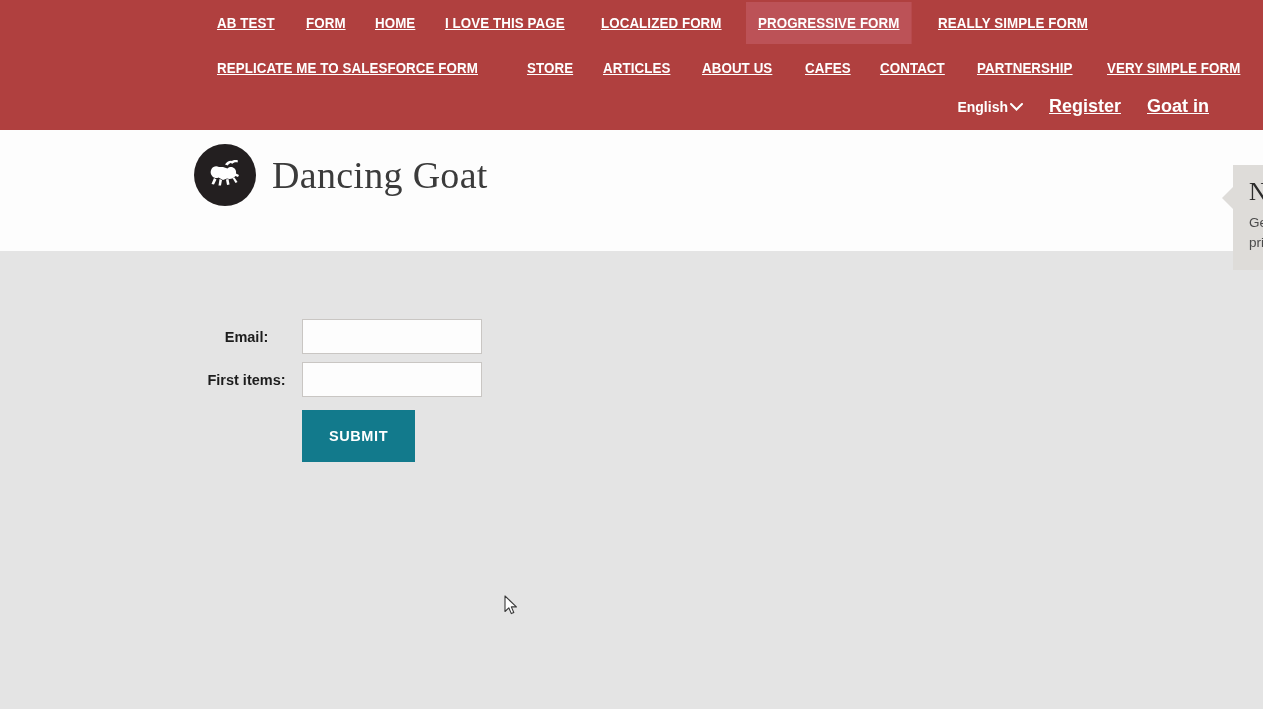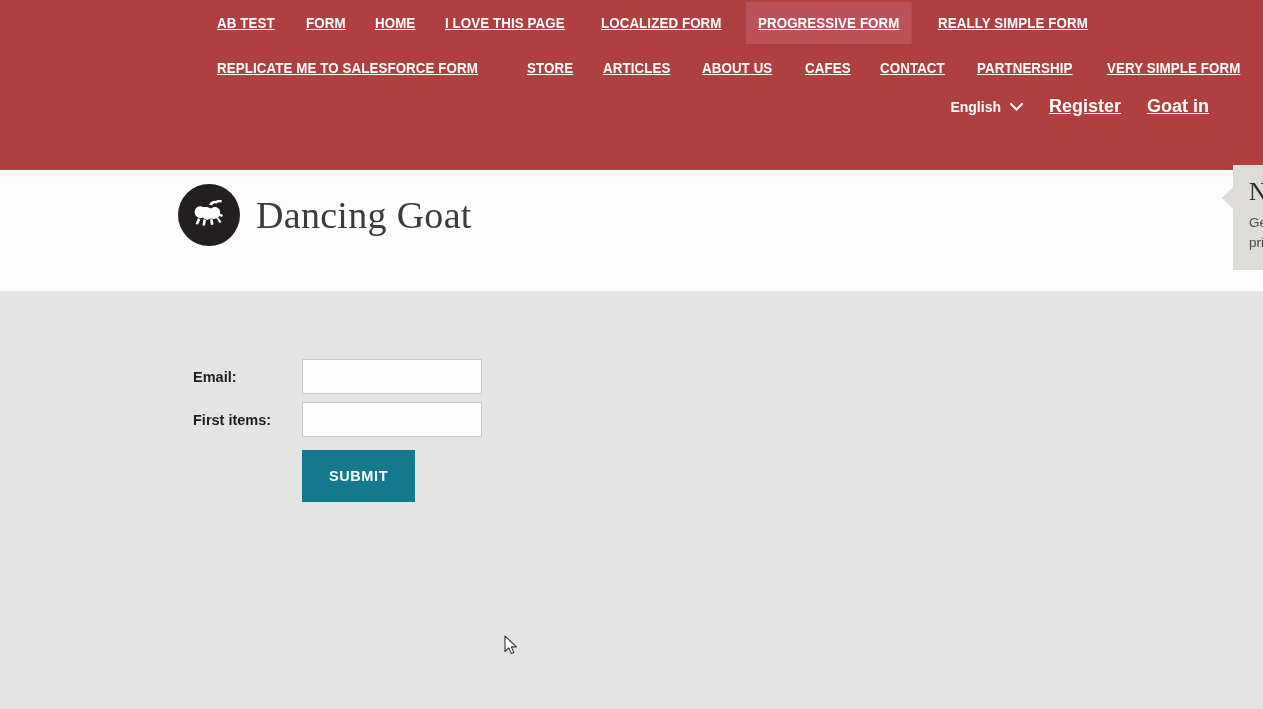--- a/index.html
+++ b/index.html
@@ -12,21 +12,21 @@
     overflow: hidden;
     background: #e4e4e4;
     font-family: "Liberation Sans", sans-serif;
     position: relative;
   }
 
   
   .topnav {
     background: #b0403f;
     width: 100%;
-    height: 170px;
+    height: 130px;
     position: relative;
     box-sizing: border-box;
     padding-left: 36px;
   }
   .nav-row {
     position: absolute;
     display: flex;
     align-items: center;
   }
   .nav-row-1 { left: 205px; top: 2px; height: 42px; }
@@ -53,21 +53,21 @@
     position: absolute;
     right: 54px;
     top: 96px;
     display: flex;
     align-items: center;
     gap: 26px;
   }
   .util-lang {
     display: flex;
     align-items: center;
-    gap: 9px;
+    gap: 2px;
     color: #fff;
     font-size: 14px;
     font-weight: bold;
   }
   .chev {
     display: inline-block;
     width: 13px;
     height: 8px;
   }
   .chev svg { display: block; }
@@ -80,21 +80,21 @@
 
   
   .header {
     background: #fdfdfd;
     width: 100%;
     height: 121px;
     position: relative;
   }
   .brand {
     position: absolute;
-    left: 178px;
+    left: 194px;
     top: 14px;
     display: flex;
     align-items: center;
     gap: 16px;
   }
   .logo-circle {
     width: 62px;
     height: 62px;
     border-radius: 50%;
     background: #231f20;
@@ -227,21 +227,21 @@
     left: 193px;
     top: 68px;
   }
   .form-row {
     display: flex;
     align-items: center;
     margin-bottom: 8px;
   }
   .form-label {
     width: 109px;
-    text-align: left;
+    text-align: center;
     font-size: 14.5px;
     font-weight: bold;
     color: #1d1d1d;
     padding-right: 2px;
     box-sizing: border-box;
     white-space: nowrap;
   }
   .form-input {
     width: 180px;
     height: 35px;

